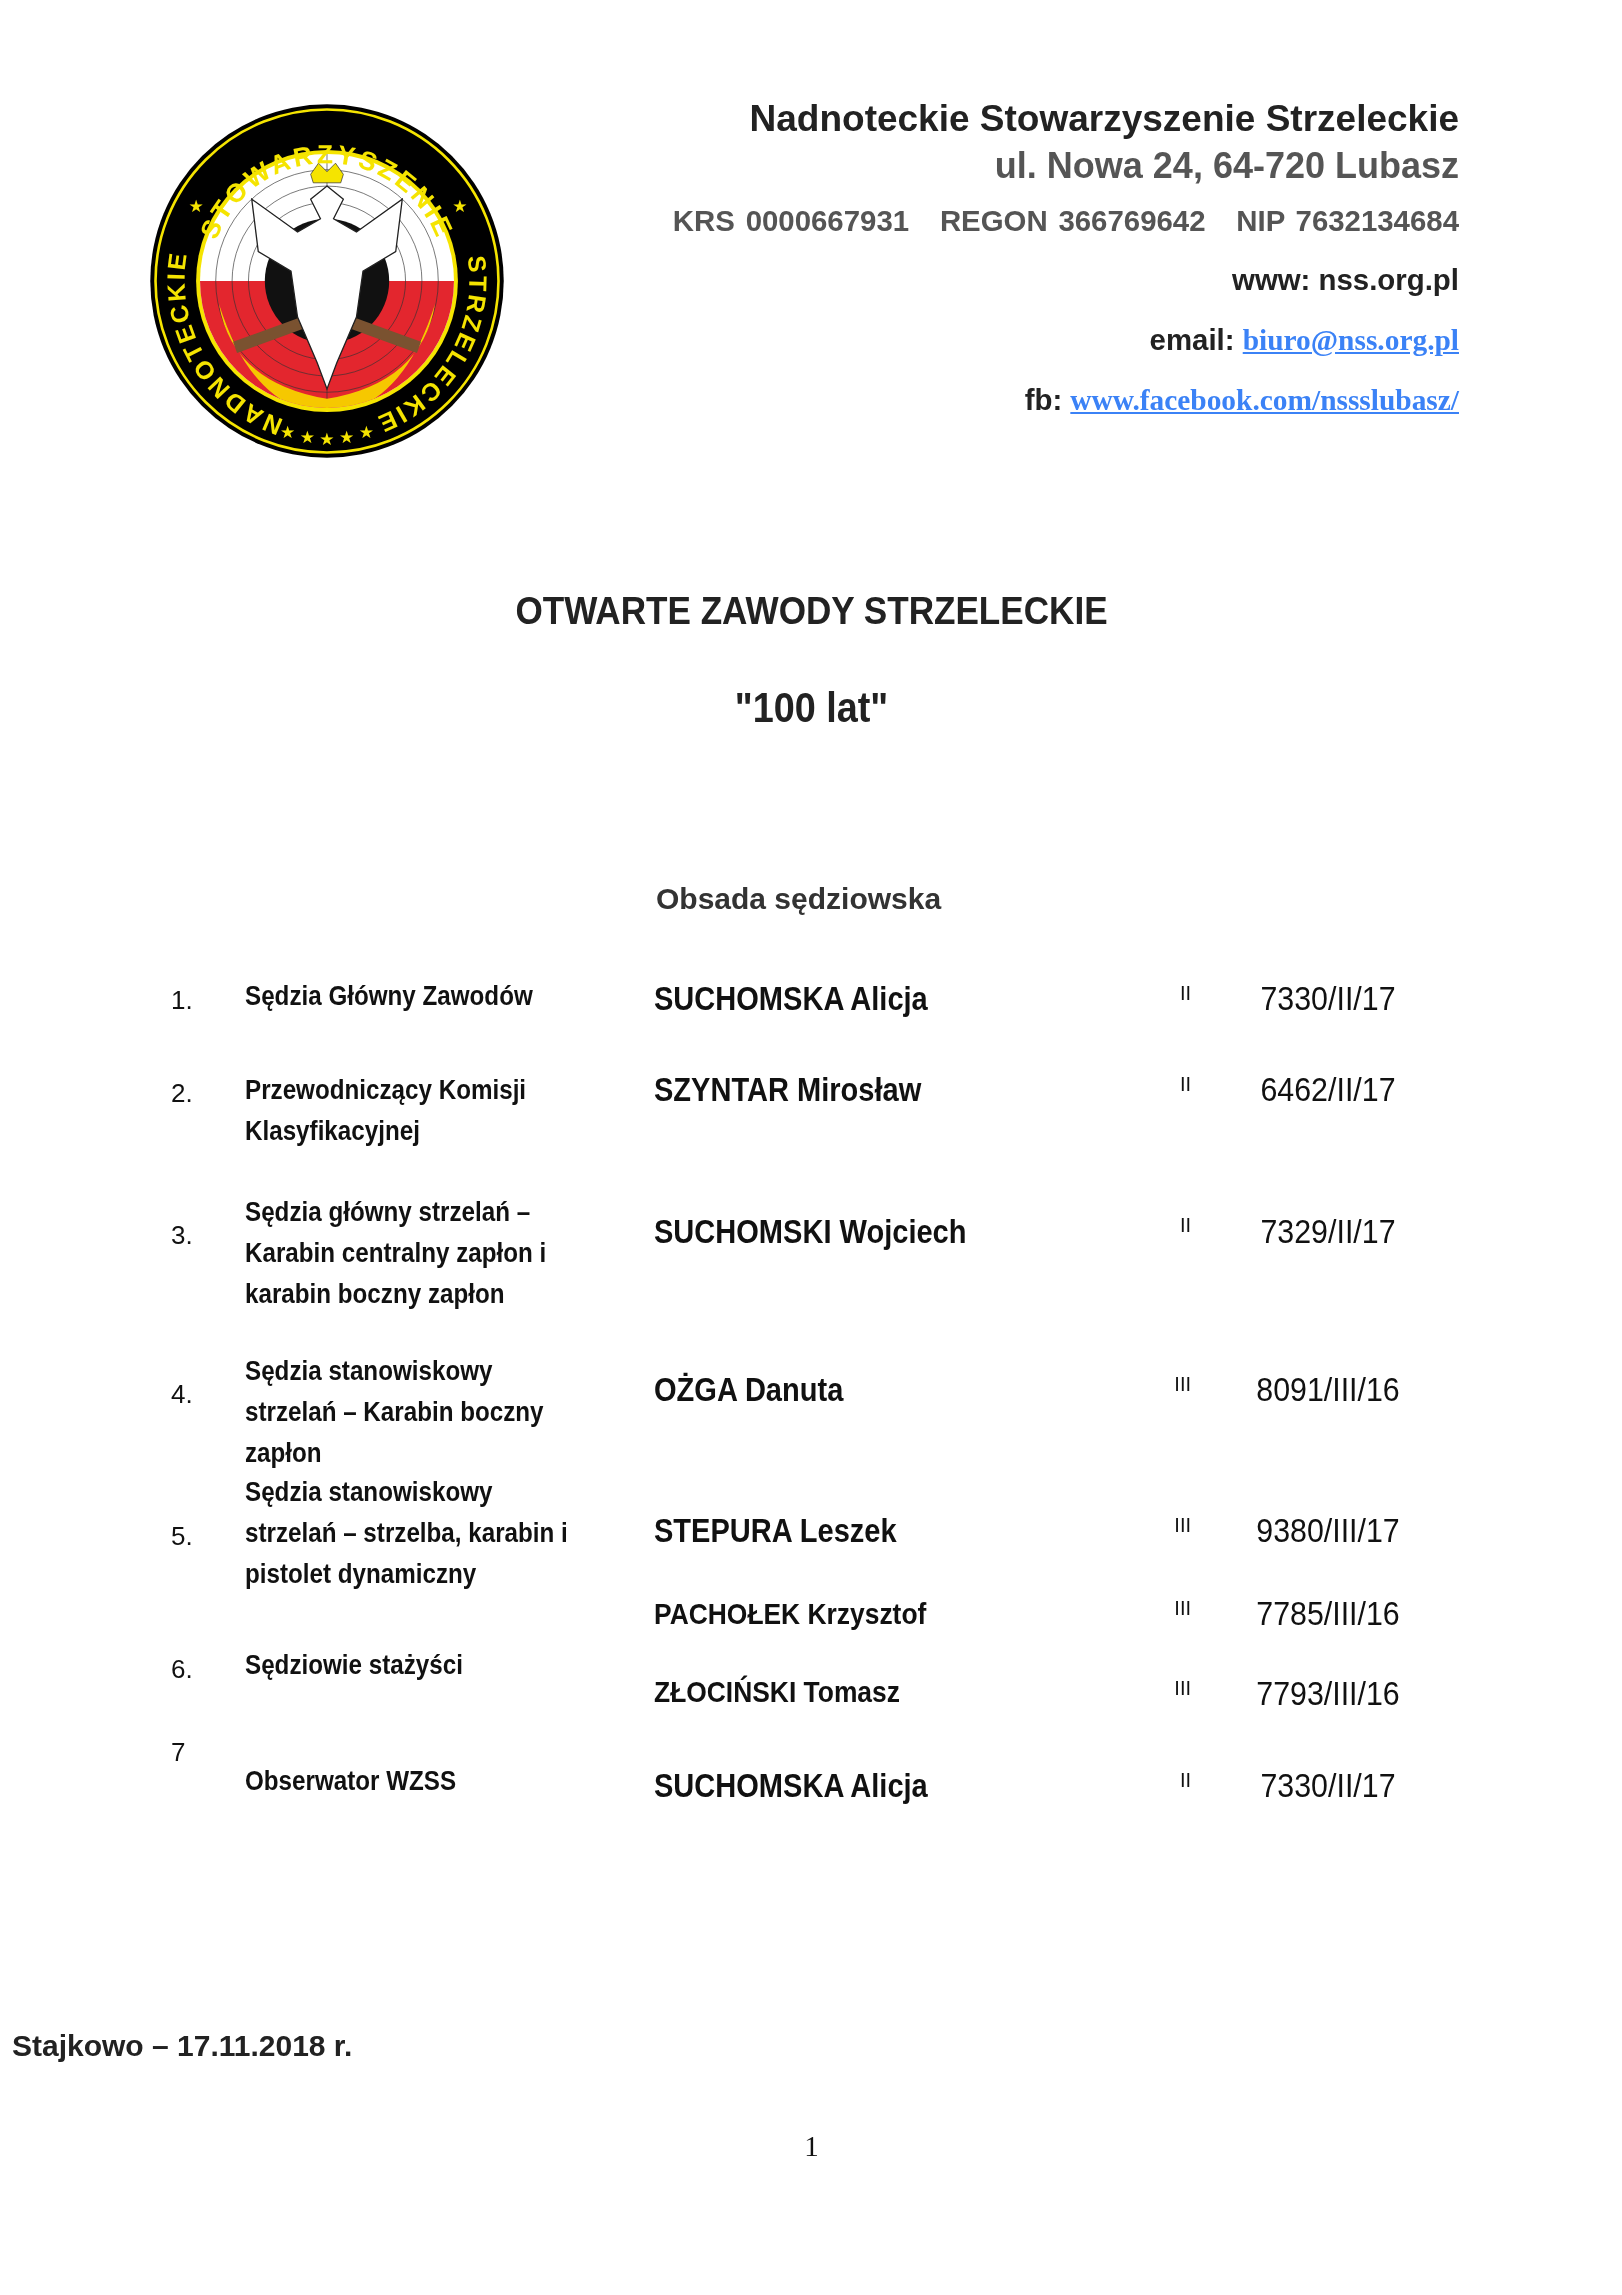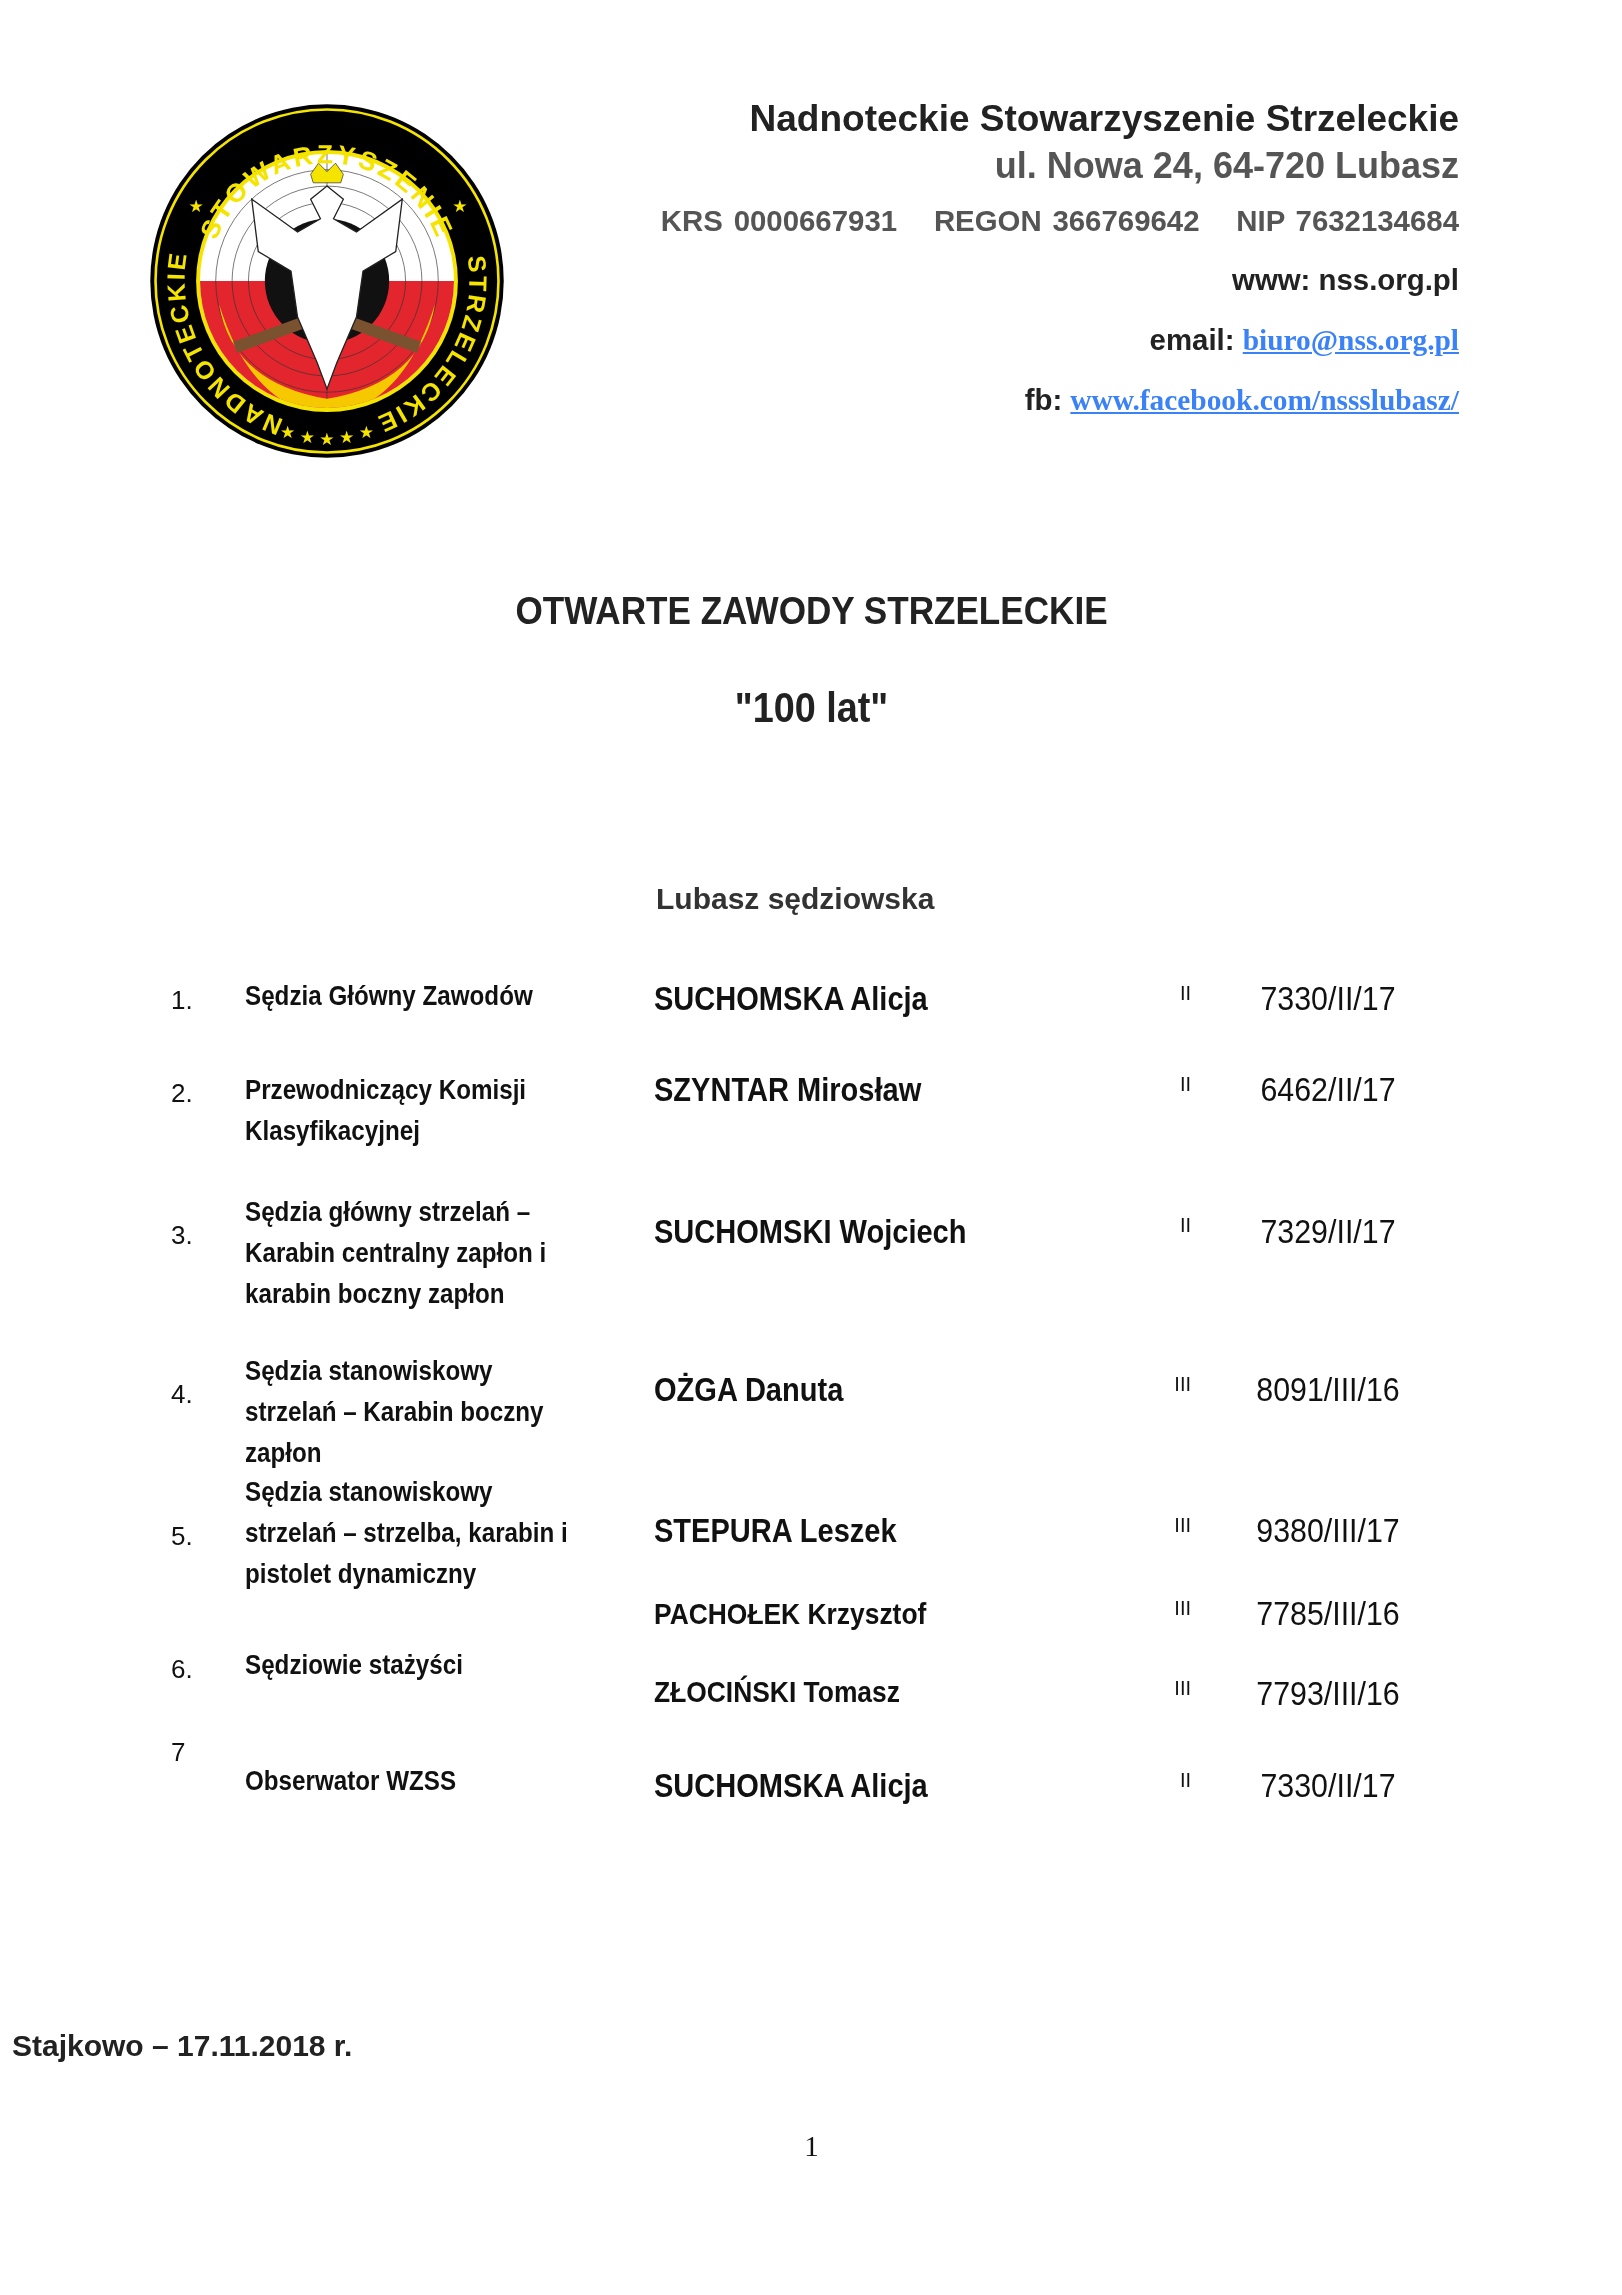--- a/index.html
+++ b/index.html
@@ -2,21 +2,21 @@
 <html style="font-size:10.5px"><head>
 <meta charset="utf-8">
 <style>
   html, body { margin:0; padding:0; background:#ffffff; }
   body { width:1623px; height:2295px; position:relative; overflow:hidden; color:#222; }
   .abs { position:absolute; }
   .hdr { font-family:"Liberation Sans", sans-serif; font-weight:bold; text-align:right; right:164px; white-space:nowrap; }
   .org { top:98px; font-size:37px; color:#222; }
   .addr { top:145px; font-size:36px; color:#555; }
   .ids { top:204px; font-size:29.4px; color:#555; word-spacing:2.6px; }
-  .ids span { margin-left:26px; }
+  .ids span { margin-left:20px; }
   .ids span:first-child { margin-left:17px; }
   .www { top:263px; font-size:29.4px; color:#222; }
   .mail { top:323px; font-size:29.4px; color:#222; }
   .fb { top:383px; font-size:29.4px; color:#222; }
   .link { font-family:"Liberation Serif", serif; font-weight:bold; color:#3b82f6; text-decoration:underline; }
   .title { font-family:"Liberation Sans", sans-serif; font-weight:bold; width:100%; text-align:center; color:#222; left:0; }
   .t1 { top:589px; font-size:39px; transform:scaleX(0.9); }
   .t2 { top:684px; font-size:42px; transform:scaleX(0.9); }
   .section { left:656px; top:882px; font-family:"Liberation Sans", sans-serif; font-weight:bold; font-size:30px; color:#333; }
   .cell { font-family:"Liberation Sans", sans-serif; color:#111; position:absolute; }
@@ -94,21 +94,21 @@
   <span class="link">biuro@nss.org.pl</span>
 </div>
 <div class="abs hdr fb">
   <span>fb:</span>
   <span class="link">www.facebook.com/nssslubasz/</span>
 </div>
 
 <div class="abs title t1">OTWARTE ZAWODY STRZELECKIE</div>
 <div class="abs title t2">"100 lat"</div>
 
-<div class="abs section">Lubasz sędziowska</div>
+<div class="abs section">Obsada sędziowska</div>
 
 <div>
 
   <div>
     <div class="cell num" style="top:985px">1.</div>
     <div class="cell role" style="top:975px">Sędzia Główny Zawodów</div>
     <div class="cell name" style="top:980px">SUCHOMSKA Alicja</div>
     <div class="cell cls" style="top:982px">II</div>
     <div class="cell lic" style="top:980px">7330/II/17</div>
   </div>

